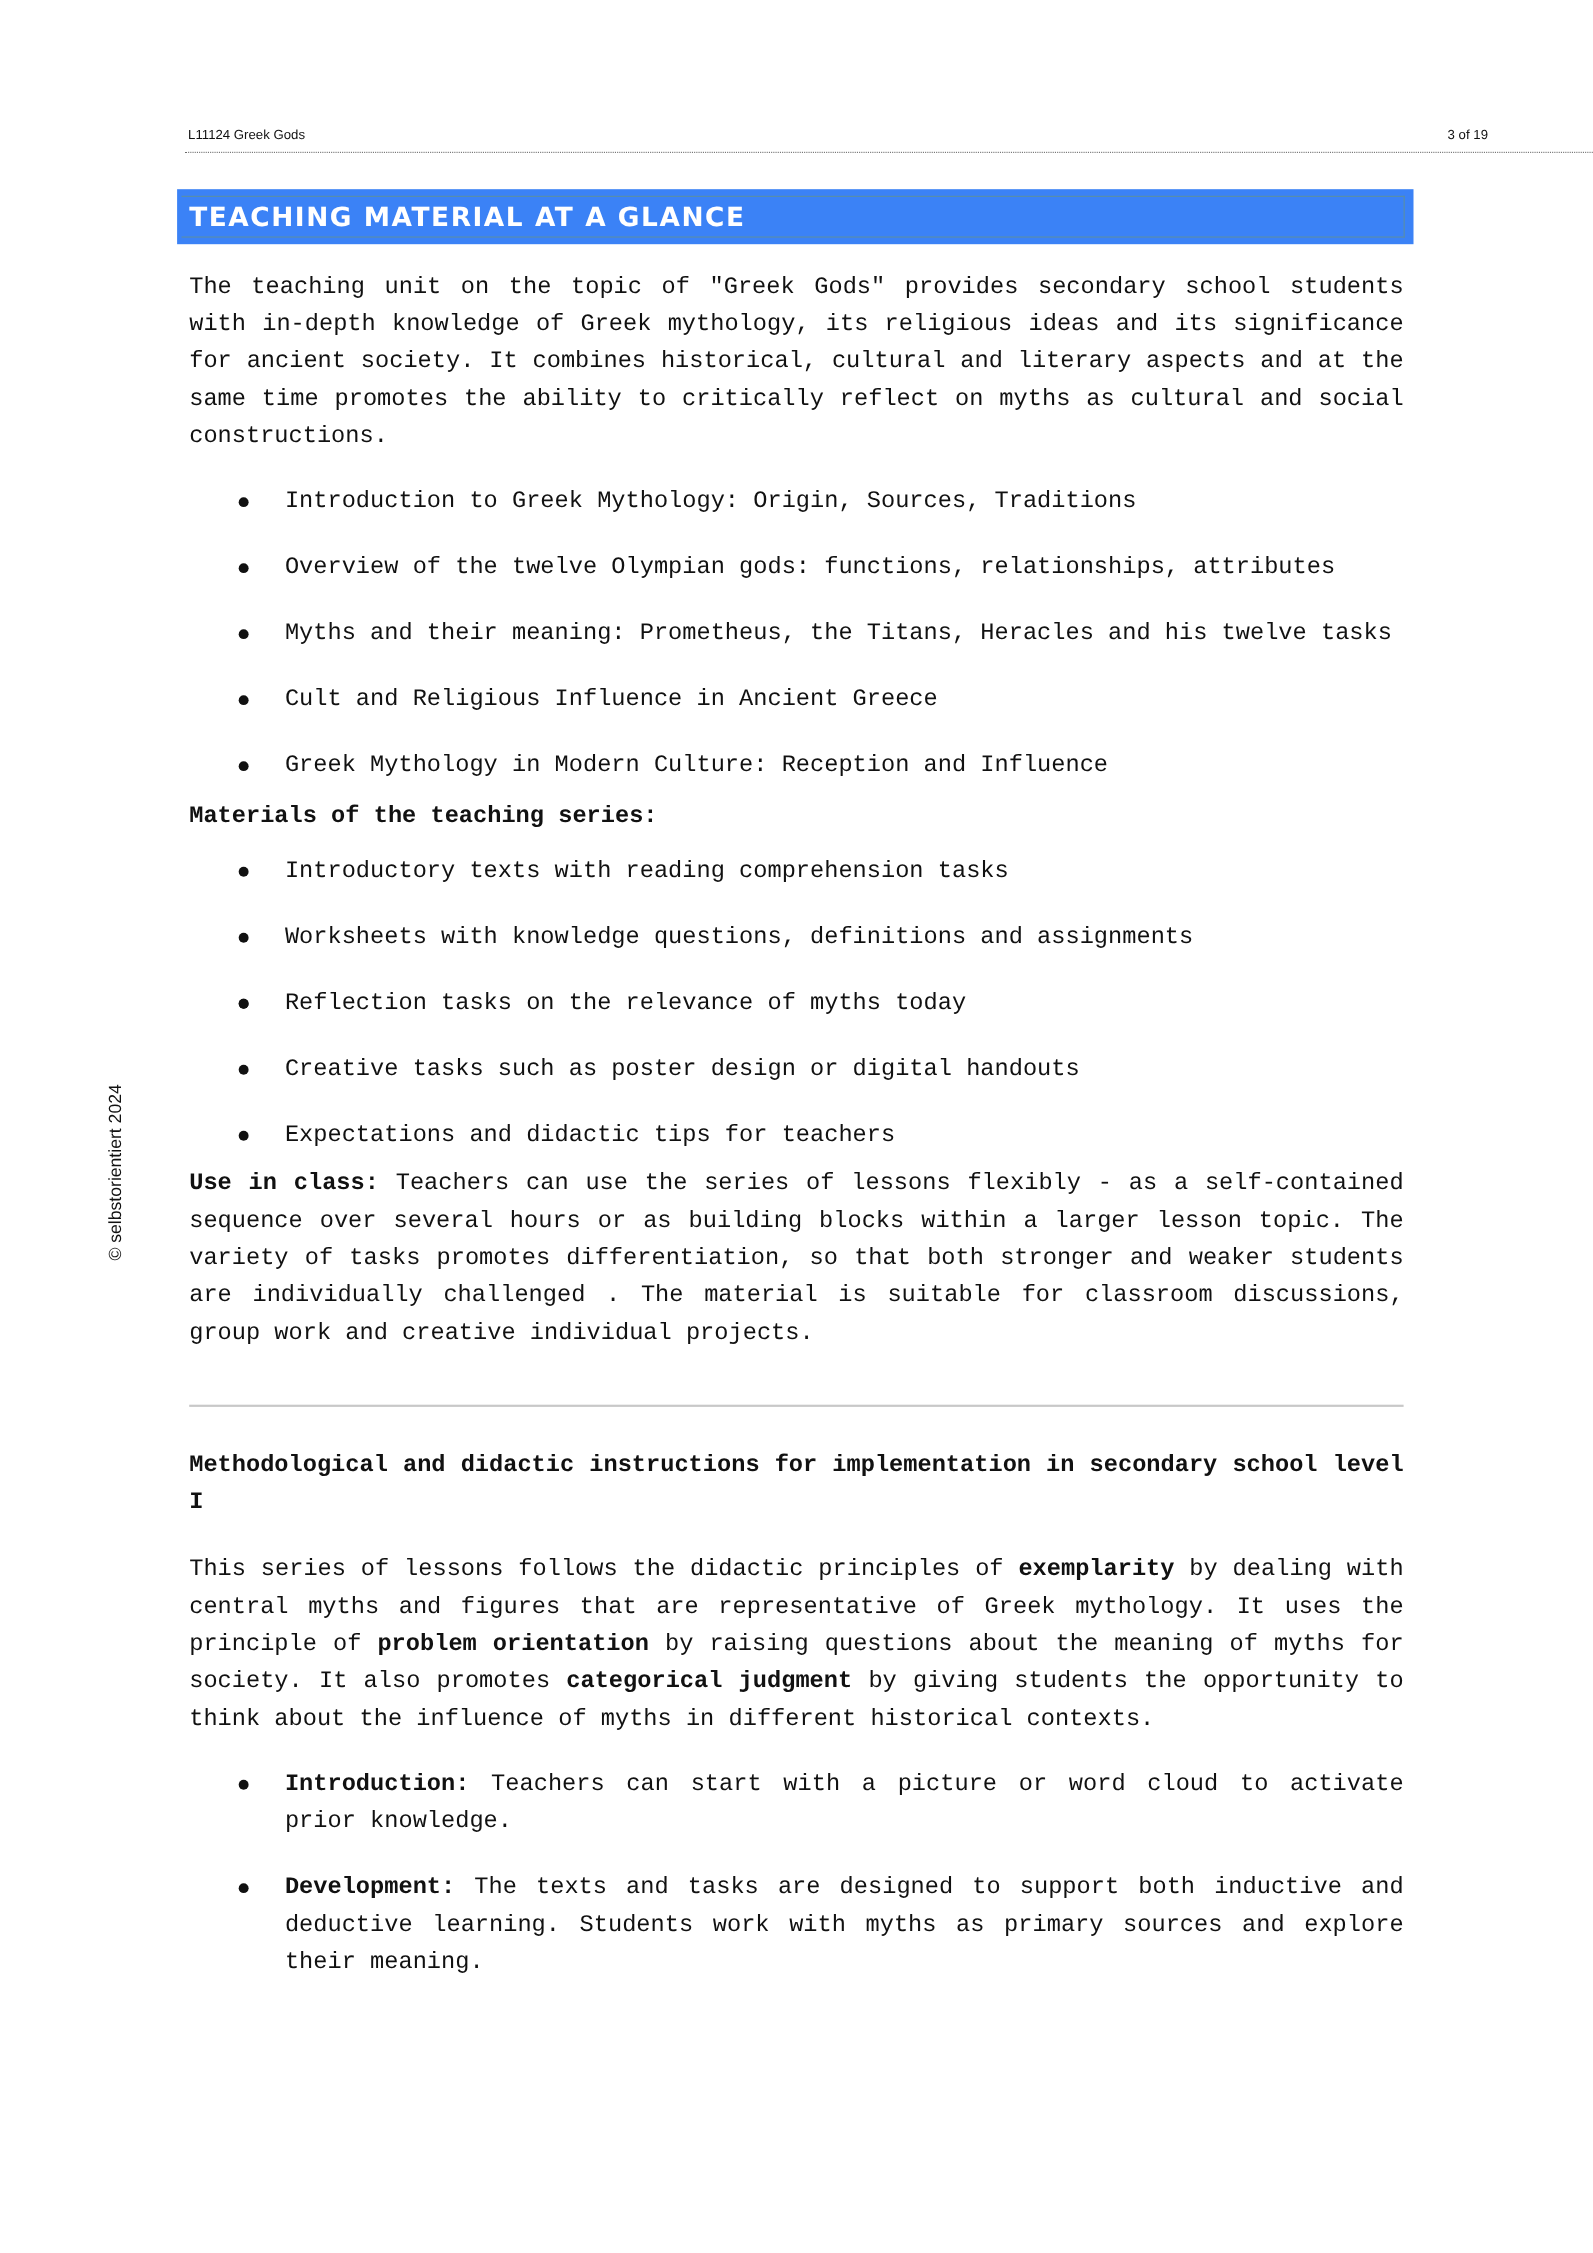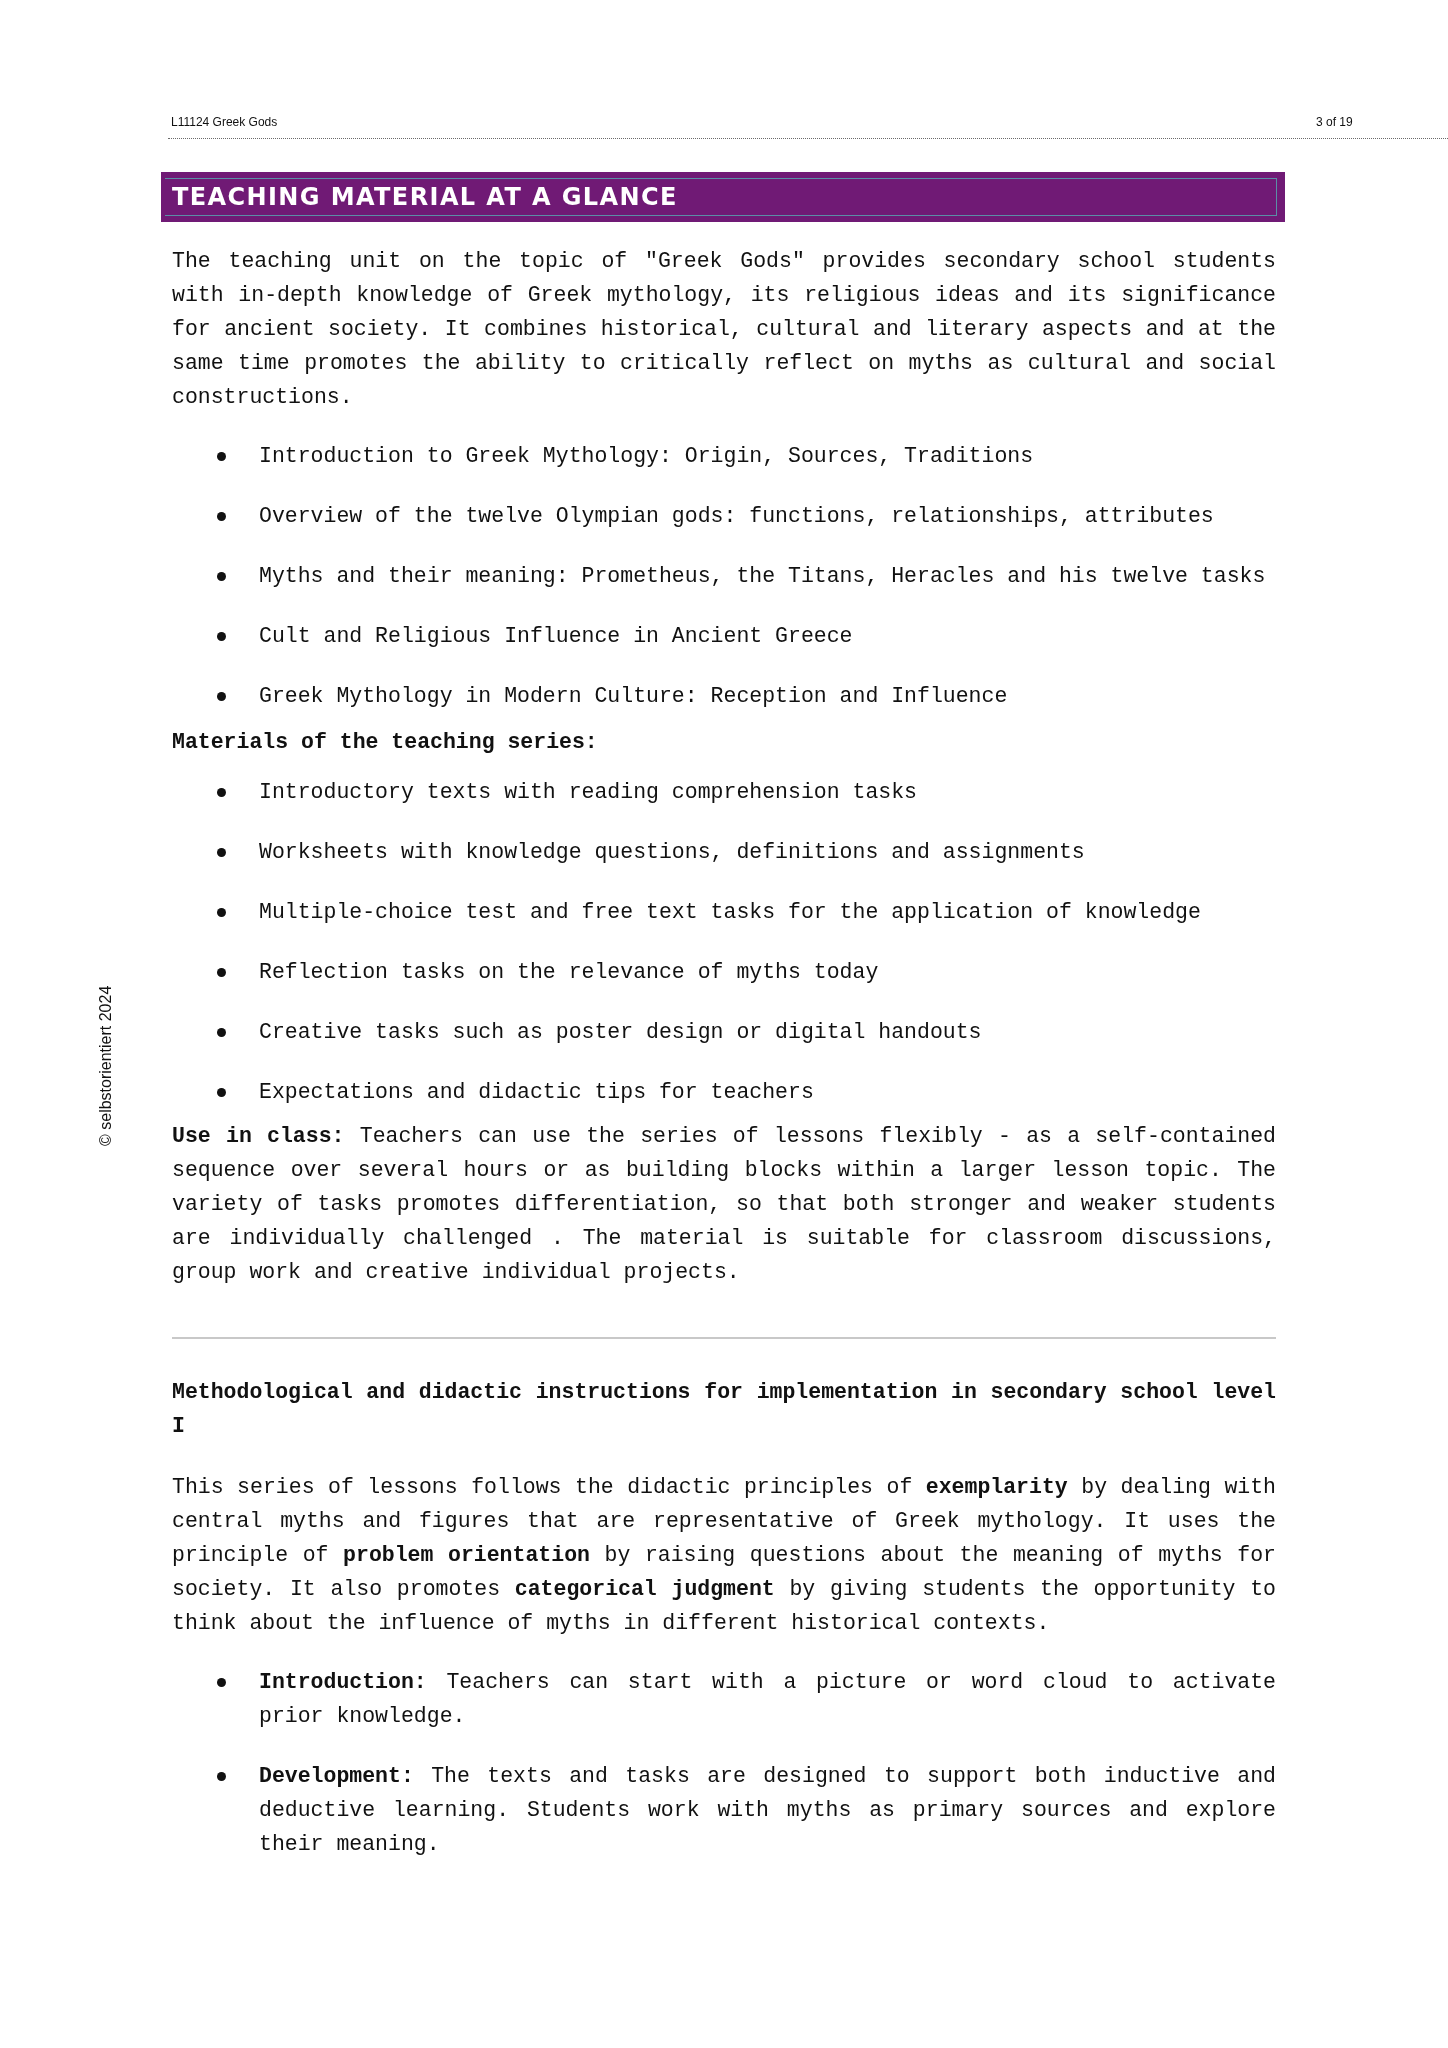--- a/index.html
+++ b/index.html
@@ -10,21 +10,21 @@
   .page-header {
     position: absolute; left: 168px; top: 112px; width: 1280px; height: 26px;
     border-bottom: 1px dotted #6a6a6a;
     font-family: "Liberation Sans", sans-serif; font-size: 12px; color: #111;
   }
   .page-header .doc-id { position: absolute; left: 3px; top: 3px; }
   .page-header .page-num { position: absolute; left: 1148px; top: 3px; }
 
   .banner {
     position: absolute; left: 161px; top: 172px; width: 1124px; height: 50px;
-    background: #701a75;
+    background: #3b82f6;
     box-sizing: border-box;
   }
   .banner .inner {
     position: absolute; left: 4px; right: 8px; top: 6px; bottom: 6px;
     border-top: 1px solid #5b8ea6; border-bottom: 1px solid #5b8ea6; border-right: 1px solid #5b8ea6;
   }
   .banner .title {
     position: absolute; left: 11px; top: 11px;
     color: #ffffff; font-weight: bold; font-size: 24px; letter-spacing: 1.4px;
     font-family: "DejaVu Sans", sans-serif;
@@ -86,21 +86,21 @@
     <li><span class="dot"></span><span>Overview of the twelve Olympian gods: functions, relationships, attributes</span></li>
     <li><span class="dot"></span><span>Myths and their meaning: Prometheus, the Titans, Heracles and his twelve tasks</span></li>
     <li><span class="dot"></span><span>Cult and Religious Influence in Ancient Greece</span></li>
     <li style="margin-bottom:12px"><span class="dot"></span><span>Greek Mythology in Modern Culture: Reception and Influence</span></li>
   </ul>
 
   <p class="section-label">Materials of the teaching series:</p>
   <ul class="bullets">
     <li><span class="dot"></span><span>Introductory texts with reading comprehension tasks</span></li>
     <li><span class="dot"></span><span>Worksheets with knowledge questions, definitions and assignments</span></li>
-    <li><span class="dot"></span><span>Multiple-choice test and free text tasks for the application of knowledge</span></li>
+    <li><span class="dot"></span></li>
     <li><span class="dot"></span><span>Reflection tasks on the relevance of myths today</span></li>
     <li><span class="dot"></span><span>Creative tasks such as poster design or digital handouts</span></li>
     <li style="margin-bottom:12px"><span class="dot"></span><span>Expectations and didactic tips for teachers</span></li>
   </ul>
 
   <p class="use-in-class"><b>Use in class:</b><span> Teachers can use the series of lessons flexibly - as a self-contained sequence over several hours or as building blocks within a larger lesson topic. The variety of tasks promotes differentiation, so that both stronger and weaker students are individually challenged . The material is suitable for classroom discussions, group work and creative individual projects.</span></p>
 
   <div class="rule"></div>
 
   <p class="method-heading">Methodological and didactic instructions for implementation in secondary school level I</p>

